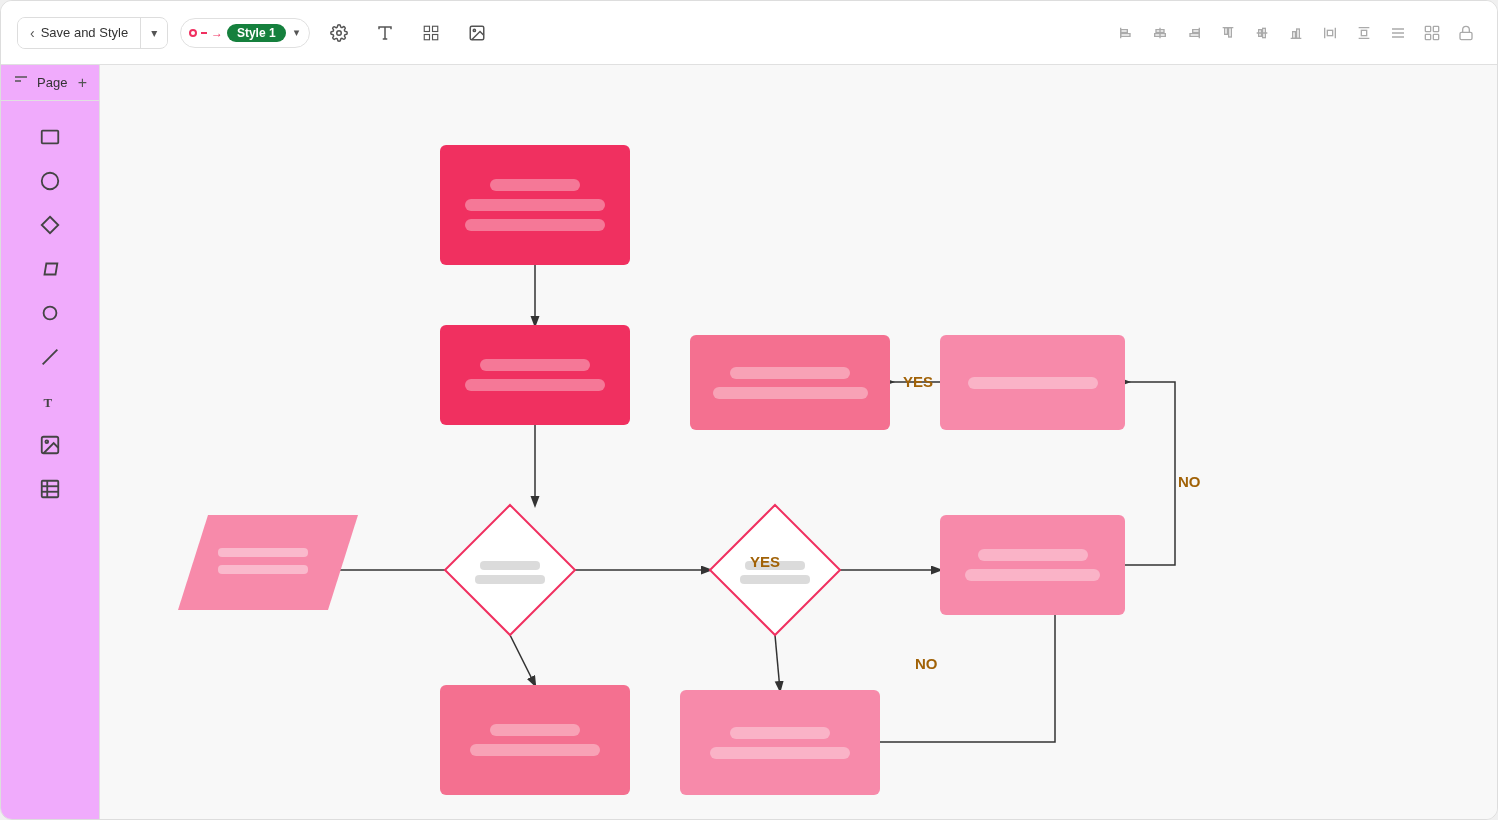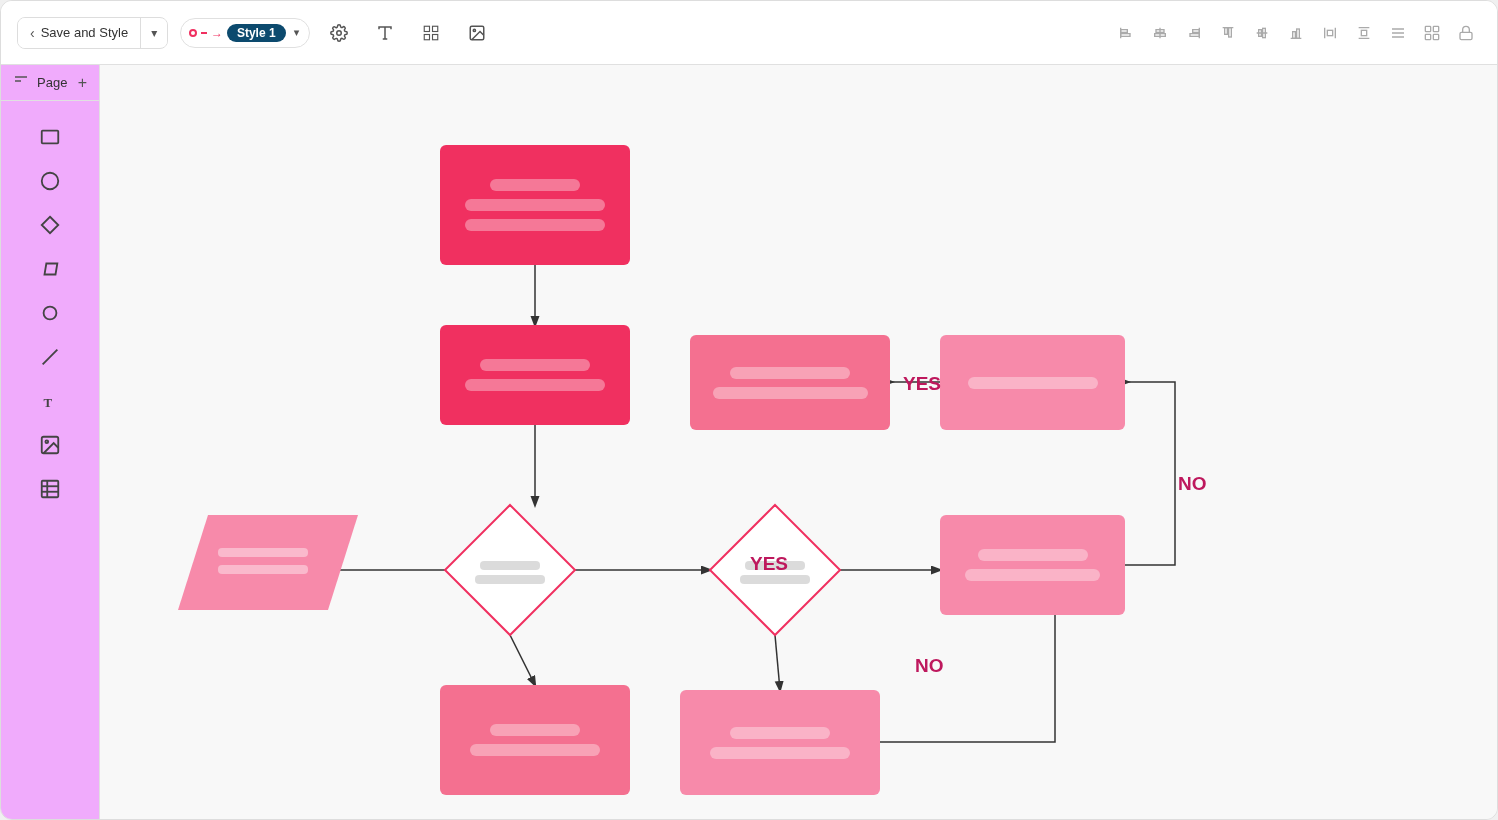--- a/index.html
+++ b/index.html
@@ -98,21 +98,21 @@
 
     .style-arrow {
       color: #f03060;
       font-size: 12px;
     }
 
     .style-label {
       font-size: 12px;
       font-weight: 600;
       color: #fff;
-      background: #0c4a6e;
+      background: #15803d;
       padding: 2px 10px;
       border-radius: 10px;
       text-align: right;
     }
 
     .style-dropdown-arrow {
       color: #555;
       font-size: 11px;
       margin-left: 4px;
     }
@@ -320,23 +320,23 @@
     .flowchart-svg {
       position: absolute;
       top: 0; left: 0;
       width: 100%; height: 100%;
       pointer-events: none;
     }
 
     
     .fc-label {
       position: absolute;
-      font-size: 19px;
+      font-size: 15px;
       font-weight: 600;
-      color: #be185d;
+      color: #a16207;
     }
 
     .label-yes1 { left: 650px; top: 488px; }
     .label-yes2 { left: 803px; top: 308px; }
     .label-no1  { left: 815px; top: 590px; }
     .label-no2  { left: 1078px; top: 408px; }
   </style>
 </head>
 <body>
 

